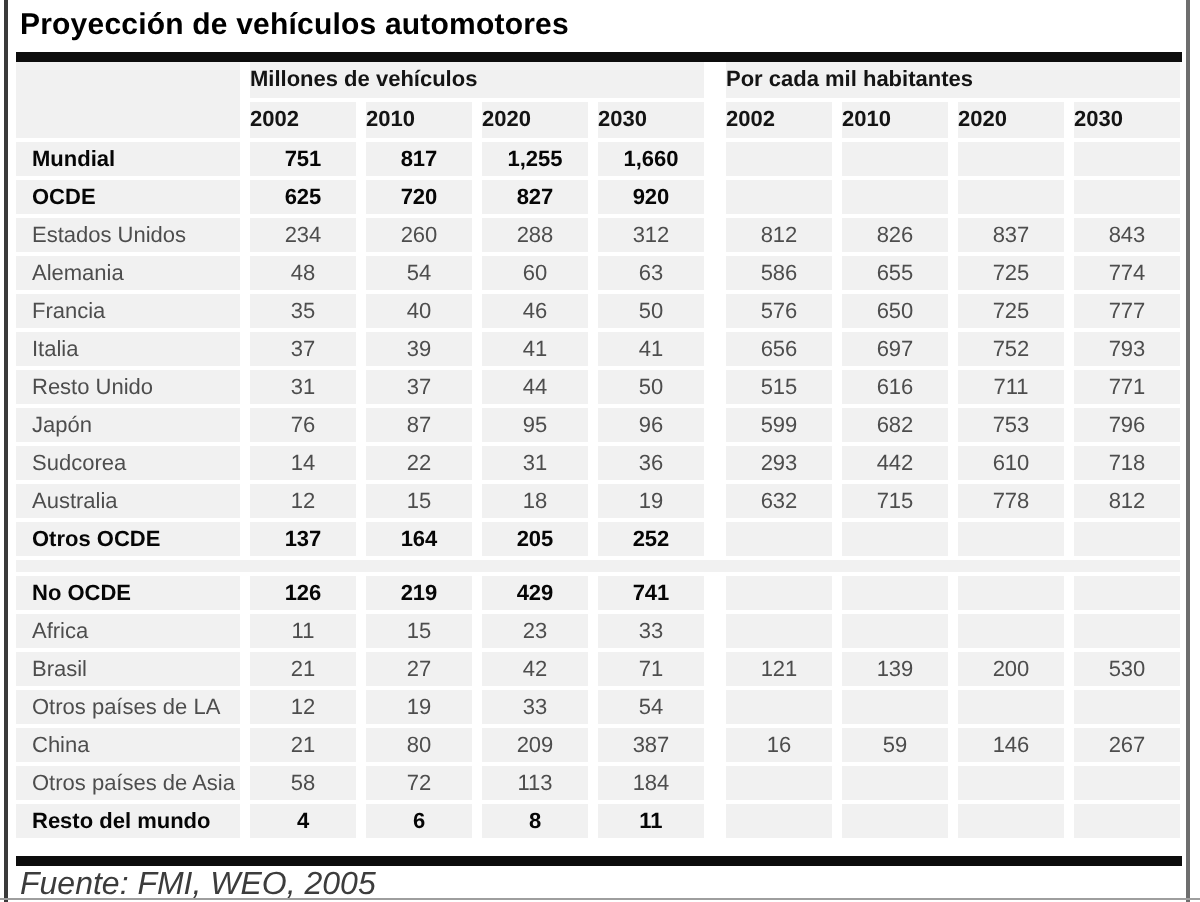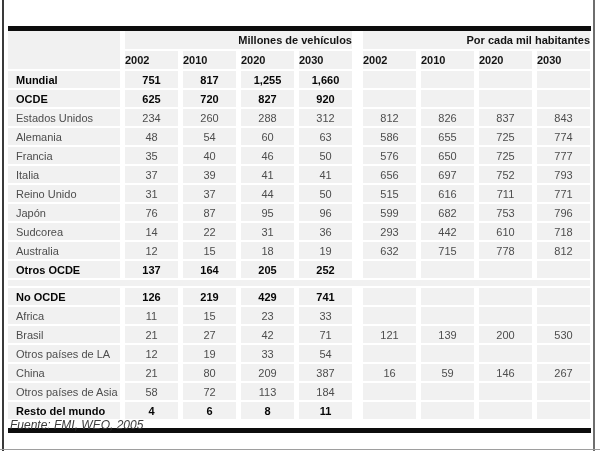--- a/index.html
+++ b/index.html
@@ -13,52 +13,53 @@
   .edge-bottom{ position:absolute; left:0; top:449px; width:600px; height:1px; background:#9e9e9e; }
 
   .title {
     position:absolute; left:10px; top:4px;
     font-size:15px; font-weight:bold; color:#000;
     letter-spacing:0.1px; white-space:nowrap;
   }
   .rule-top    { position:absolute; left:8px; top:26px;  width:583px; height:5px; background:#0d0d0d; }
   .rule-bottom { position:absolute; left:8px; top:428px; width:583px; height:5px; background:#0d0d0d; }
   .footer {
-    position:absolute; left:10px; top:418px;
-    font-size:12px; font-style:italic; color:#3c3c3c; white-space:nowrap;
+    position:absolute; left:10px; top:434px;
+    font-size:16px; font-style:italic; color:#3c3c3c; white-space:nowrap;
   }
 
   table.proj {
     position:absolute; left:3px; top:29px;
     border-collapse:separate; border-spacing:5px 2px;
     table-layout:fixed;
   }
   col.c-label { width:112px; }
   col.c-data  { width:53px;  }
   col.c-gap   { width:1px;   }
 
   th, td { height:17px; font-size:11px; padding:0; vertical-align:middle; }
   th.corner { background:#f1f1f1; }
-  th.group  { background:#f1f1f1; font-weight:bold; color:#141414; text-align:right; height:18px; }
+  th.group  { background:#f1f1f1; font-weight:bold; color:#141414; text-align:left; height:18px; }
   th.year   { background:#f1f1f1; font-weight:bold; color:#141414; text-align:left; height:18px; }
   .gap-col  { background:transparent; }
 
   td.label-cell { background:#f1f1f1; text-align:left; padding-left:8px; color:#4d4d4d; white-space:nowrap; }
   td.value-cell { background:#f1f1f1; text-align:center; color:#4d4d4d; }
   tr.bold-row td.label-cell, tr.bold-row td.value-cell { font-weight:bold; color:#060606; }
   tr.spacer-row td { height:6px; background:#f1f1f1; }
 </style>
 </head>
 <body>
 
 <div class="page">
   <div class="edge-left"></div>
   <div class="edge-right"></div>
   <div class="edge-bottom"></div>
 
+  <div class="title">Proyección de vehículos automotores</div>
   <div class="rule-top"></div>
 
   <table class="proj">
     <colgroup>
       <col class="c-label">
       <col class="c-data">
         <col class="c-data">
         <col class="c-data">
         <col class="c-data">
       <col class="c-gap">
@@ -152,21 +153,21 @@
           <td class="value-cell">39</td>
           <td class="value-cell">41</td>
           <td class="value-cell">41</td>
           <td class="gap-col"></td>
           <td class="value-cell">656</td>
           <td class="value-cell">697</td>
           <td class="value-cell">752</td>
           <td class="value-cell">793</td>
         </tr>
         <tr>
-          <td class="label-cell">Reino Unido</td>
+          <td class="label-cell">Resto Unido</td>
           <td class="value-cell">31</td>
           <td class="value-cell">37</td>
           <td class="value-cell">44</td>
           <td class="value-cell">50</td>
           <td class="gap-col"></td>
           <td class="value-cell">515</td>
           <td class="value-cell">616</td>
           <td class="value-cell">711</td>
           <td class="value-cell">771</td>
         </tr>

